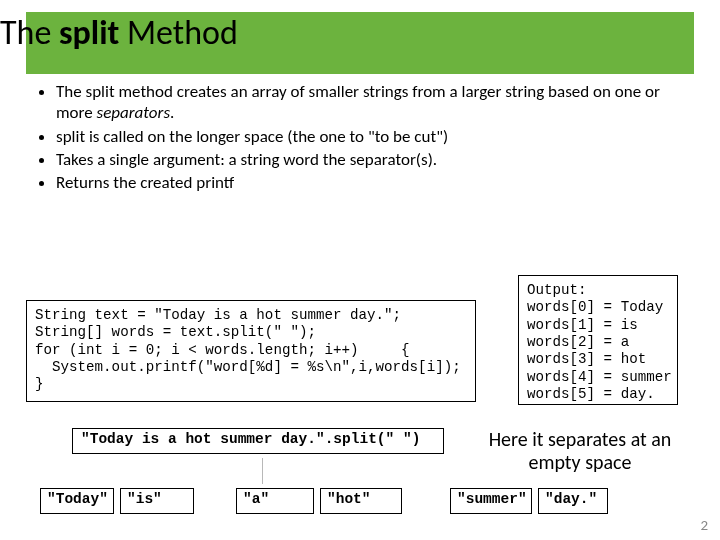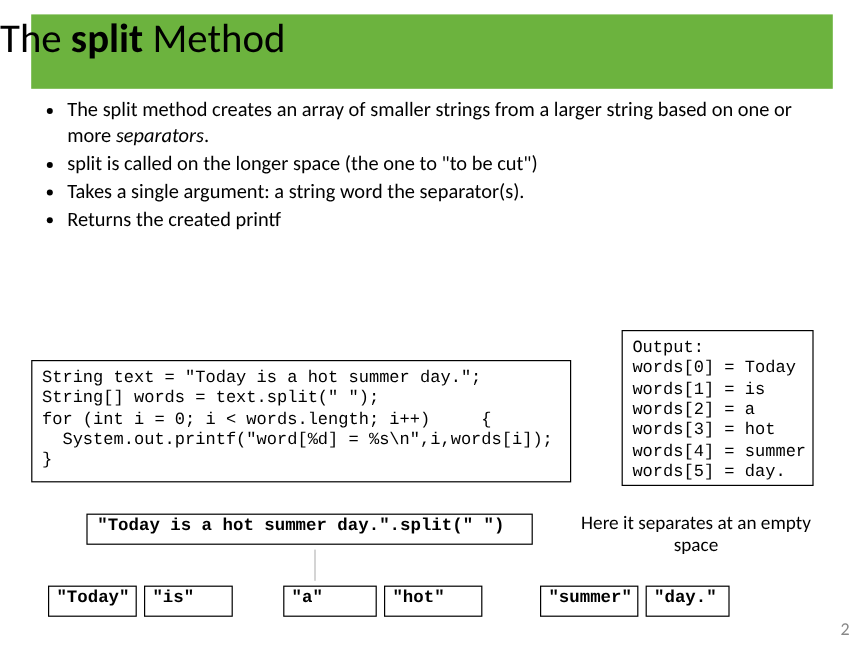--- a/index.html
+++ b/index.html
@@ -91,21 +91,21 @@
   padding: 2px 8px;
   font-family: "Courier New", monospace;
   font-size: 14.5px;
   font-weight: 700;
 }
 .sep-note {
   position: absolute;
   left: 470px;
   top: 428px;
   width: 220px;
-  font-size: 16px;
+  font-size: 20px;
   text-align: center;
   line-height: 1.15;
 }
 .tokens {
   position: absolute;
   left: 40px;
   top: 488px;
   width: 640px;
   height: 28px;
 }

